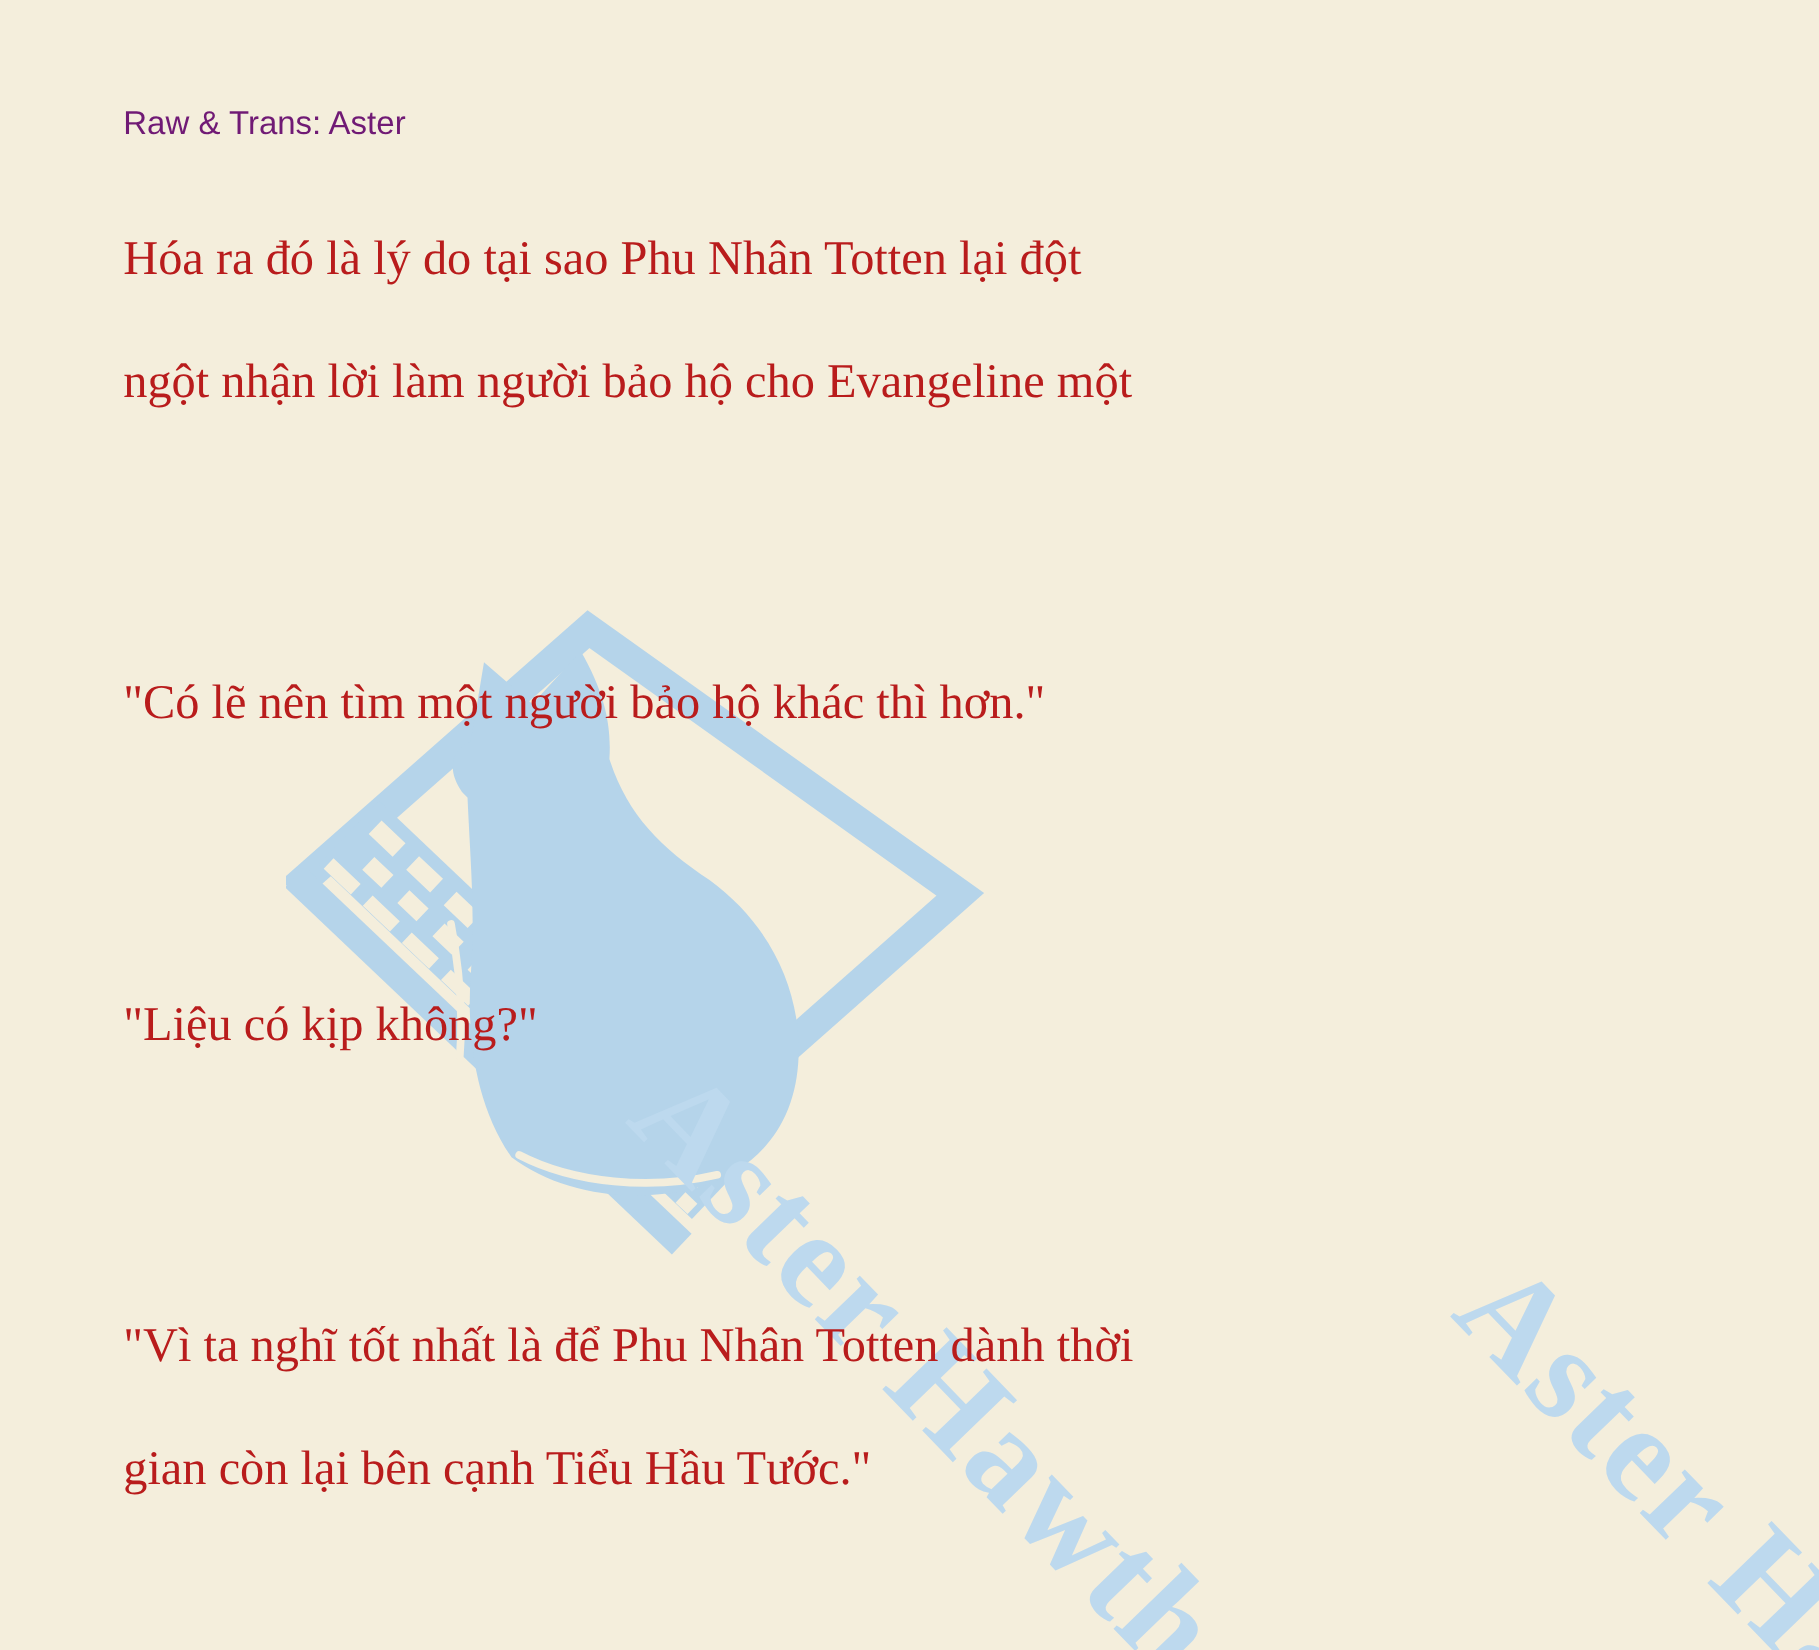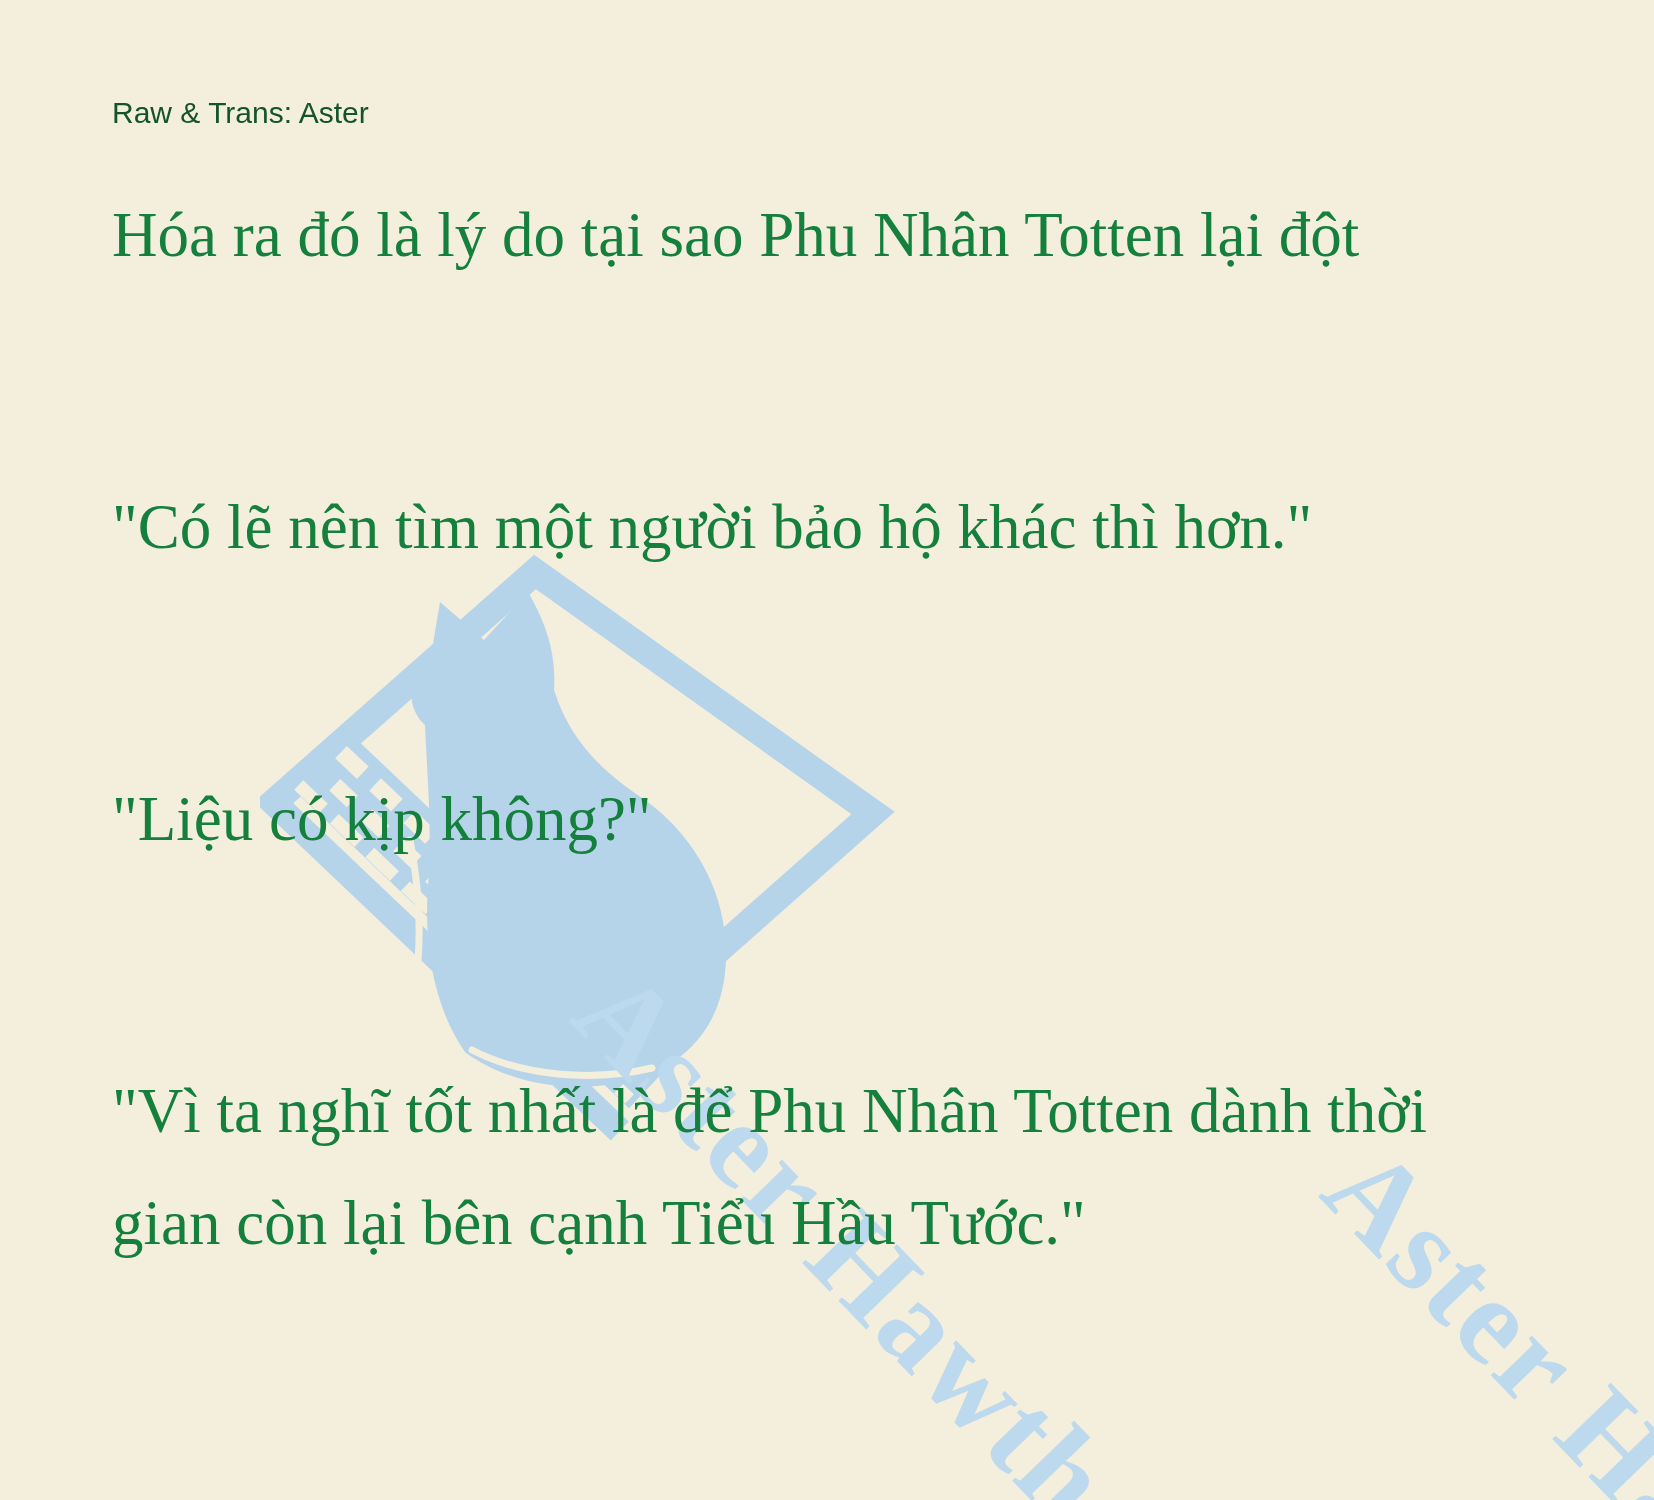--- a/index.html
+++ b/index.html
@@ -27,27 +27,27 @@
     white-space:nowrap;
   }
   .wm-text.frag1{left:648px;top:942px;}
   .wm-text.frag2{left:1398px;top:1118px;}
 
   
   .content{position:absolute;left:112px;top:95px;right:108px;z-index:1;}
   .credit{
     font-family:"Liberation Sans",sans-serif;
     font-size:30px;line-height:36px;
-    color:#14532d;
+    color:#701a75;
     margin:0 0 48px 0;
   }
   .para{
-    font-size:63px;
+    font-size:44px;
     line-height:112px;
-    color:#15803d;
+    color:#b91c1c;
     margin:0 0 180px 0;
   }
   .para .line{white-space:nowrap;}
 </style>
 </head>
 <body>
 
 <div class="page">
 
   <div class="wm-layer">
@@ -93,20 +93,21 @@
     <div class="wm-text frag1">Aster Hawtho</div>
     <div class="wm-text frag2">Aster Hawtho</div>
   </div>
 
   <div class="content">
 
     <div class="credit">Raw &amp; Trans: Aster</div>
 
     <div class="para">
       <div class="line">Hóa ra đó là lý do tại sao Phu Nhân Totten lại đột</div>
+      <div class="line">ngột nhận lời làm người bảo hộ cho Evangeline một</div>
     </div>
 
     <div class="para">
       <div class="line">"Có lẽ nên tìm một người bảo hộ khác thì hơn."</div>
     </div>
 
     <div class="para">
       <div class="line">"Liệu có kịp không?"</div>
     </div>
 

